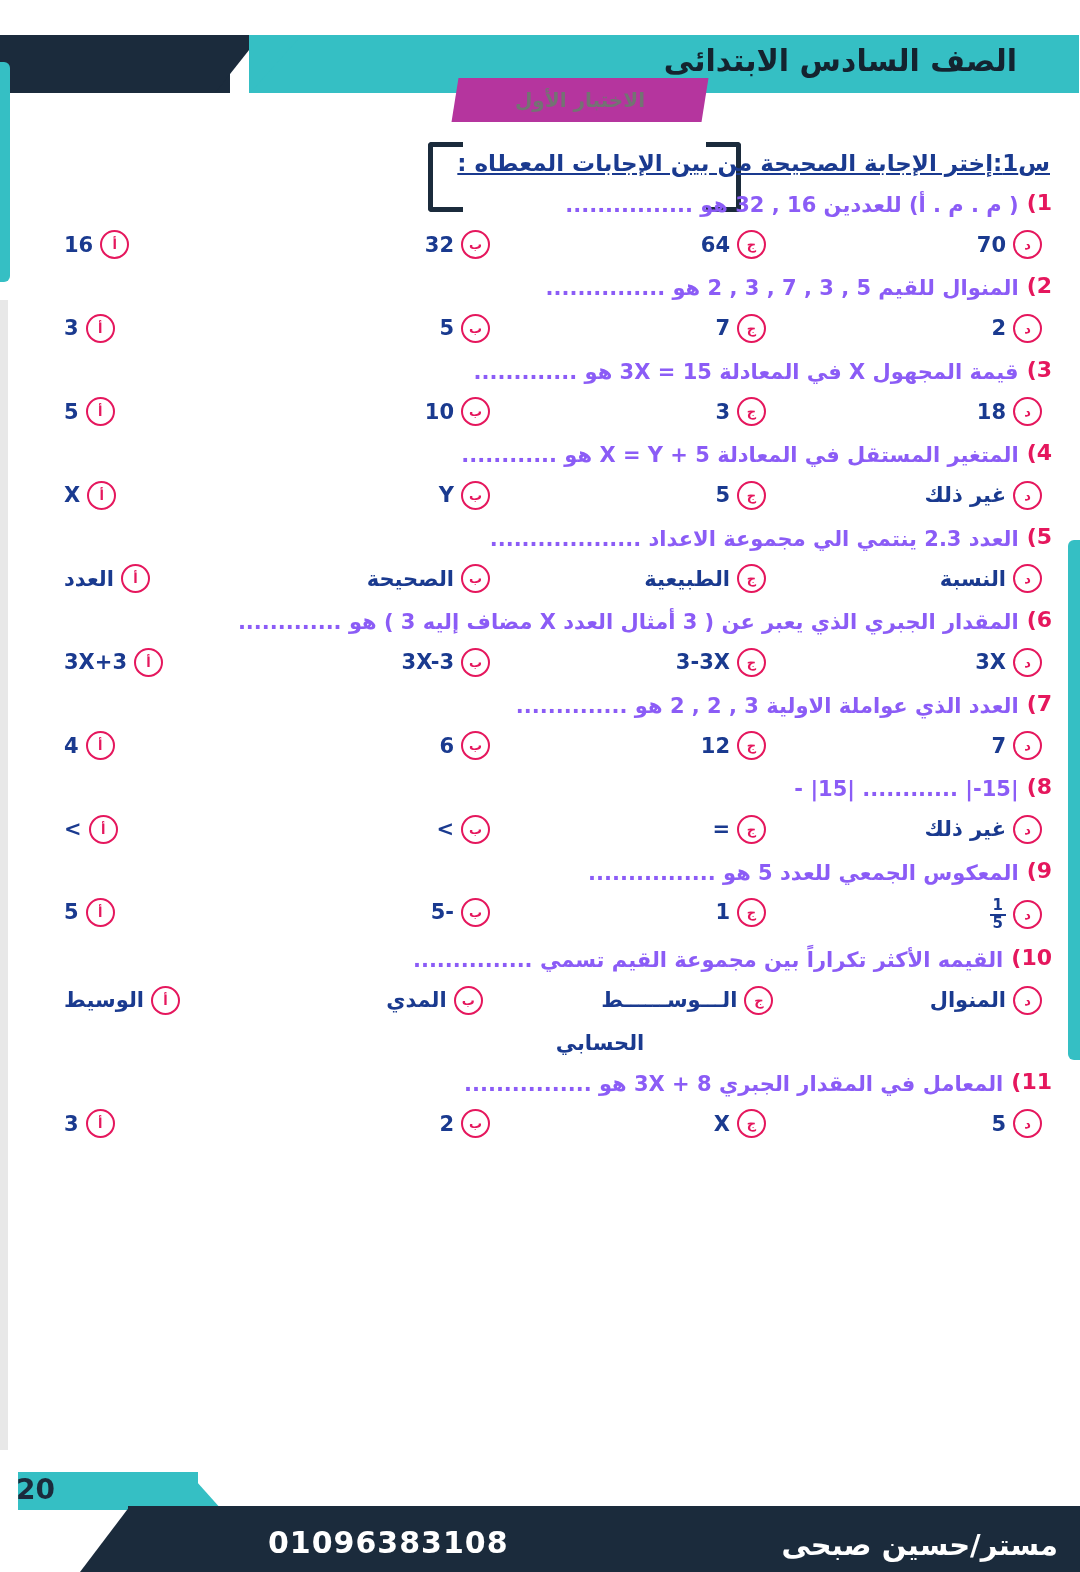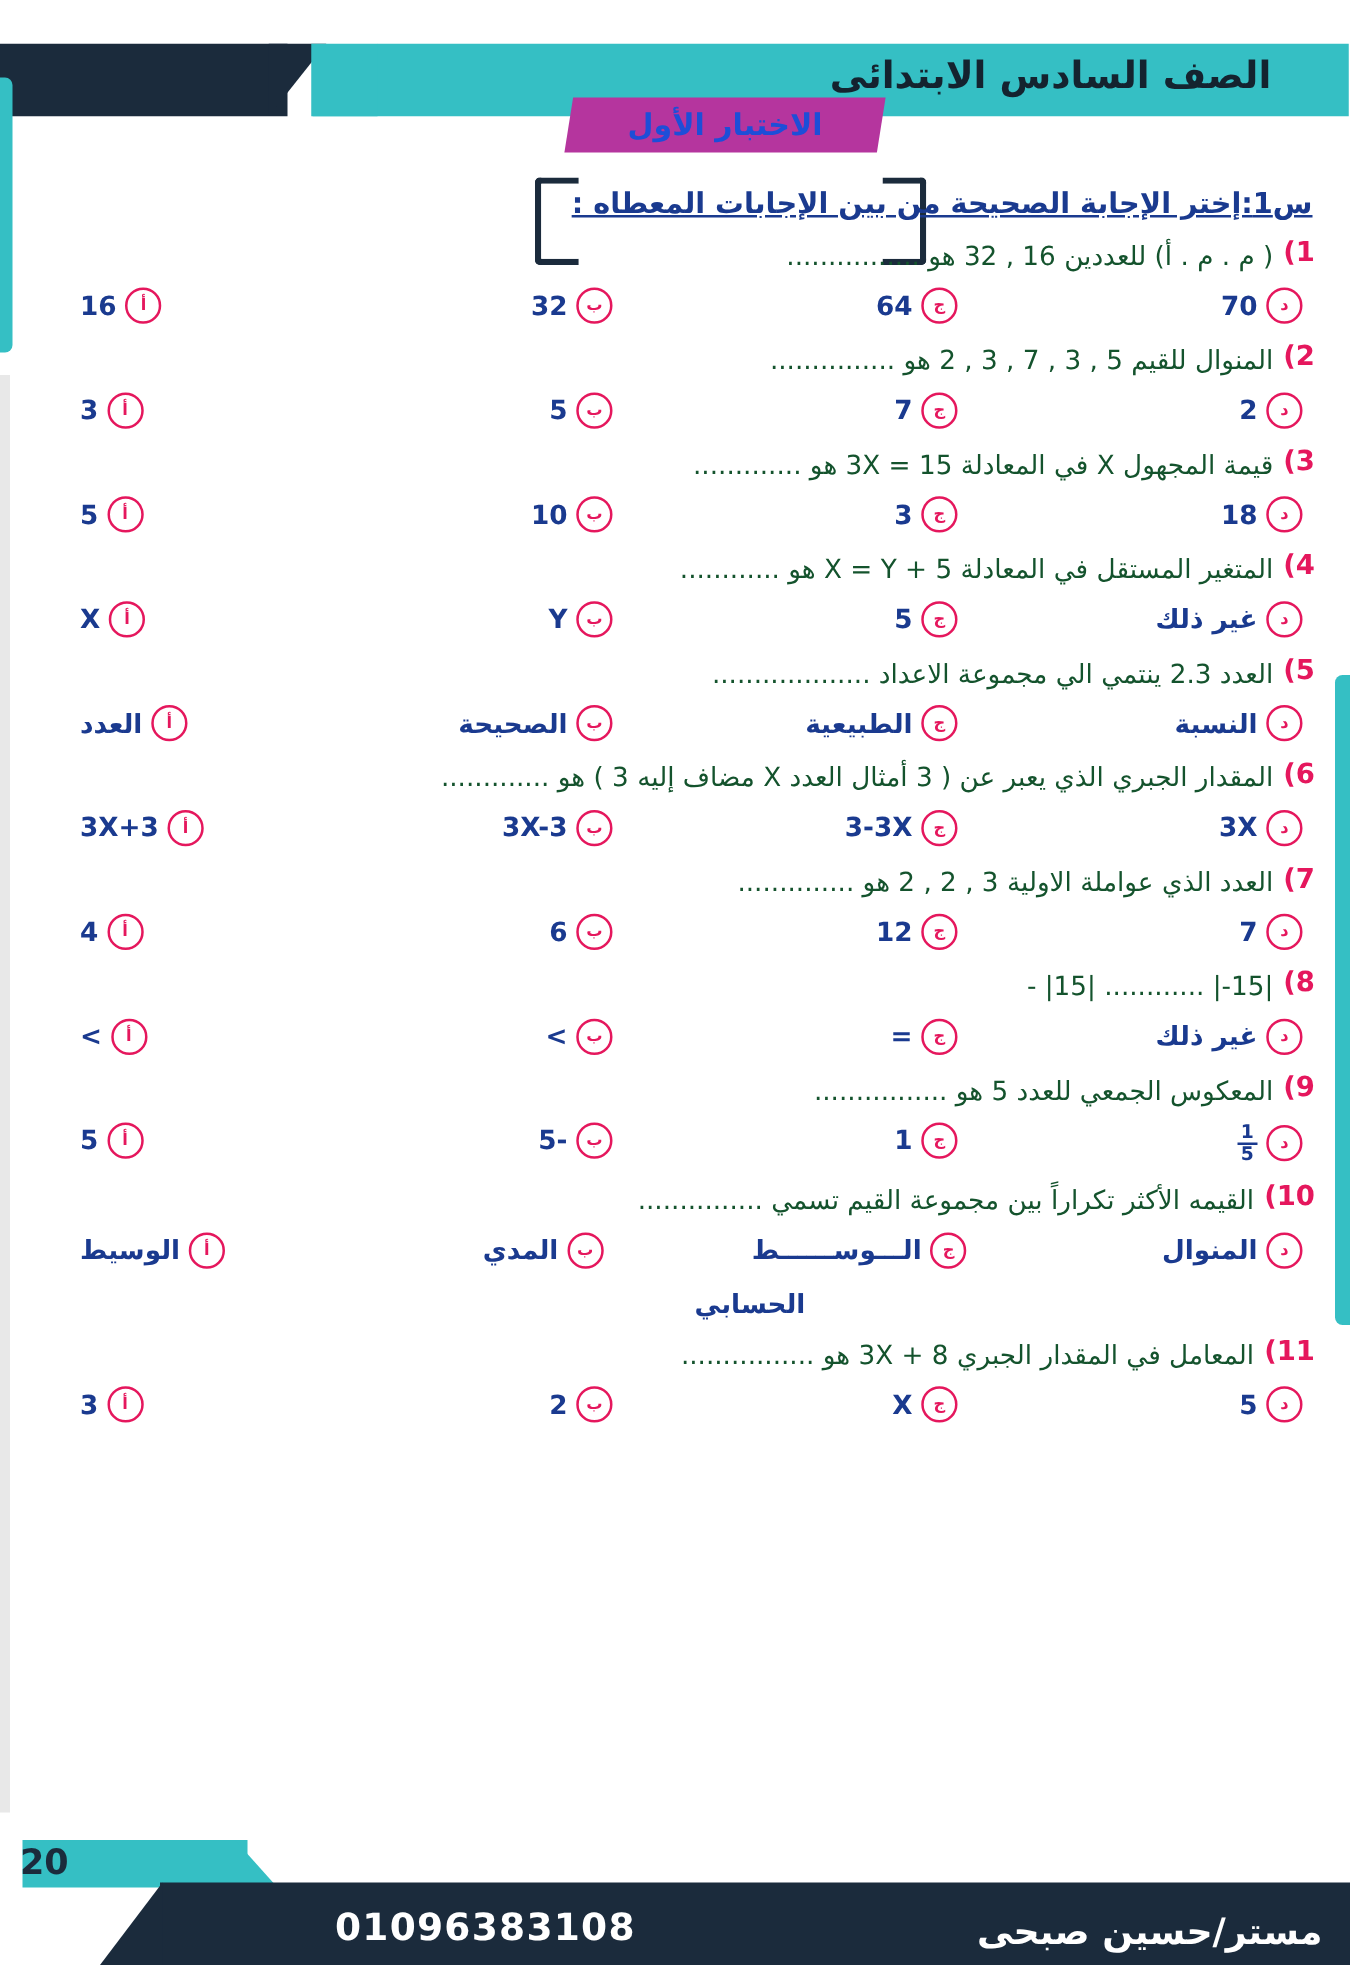--- a/index.html
+++ b/index.html
@@ -109,22 +109,22 @@
   }
   .banner-label {
     position: absolute;
     top: 72px;
     left: 455px;
     width: 250px;
     height: 56px;
     display: flex;
     align-items: center;
     justify-content: center;
-    color: #1d4ed8;
-    font-size: 24px;
+    color: #737373;
+    font-size: 20px;
     font-weight: bold;
   }
   .bracket {
     position: absolute;
     width: 30px;
     height: 60px;
     border: 5px solid #1b2b3c;
   }
   .bracket-left {
     left: 428px;
@@ -167,23 +167,23 @@
   }
   .q-num {
     color: #e5175d;
     font-size: 22px;
     font-weight: bold;
     margin-left: 8px;
     white-space: nowrap;
     direction: rtl;
   }
   .q-text {
-    color: #14532d;
+    color: #8b5cf6;
     font-size: 21px;
-    font-weight: normal;
+    font-weight: bold;
     line-height: 1.45;
     text-align: right;
   }
   .answers {
     display: flex;
     flex-direction: row;
     justify-content: space-between;
     align-items: flex-start;
     margin-top: 10px;
     padding: 0 14px 0 40px;

